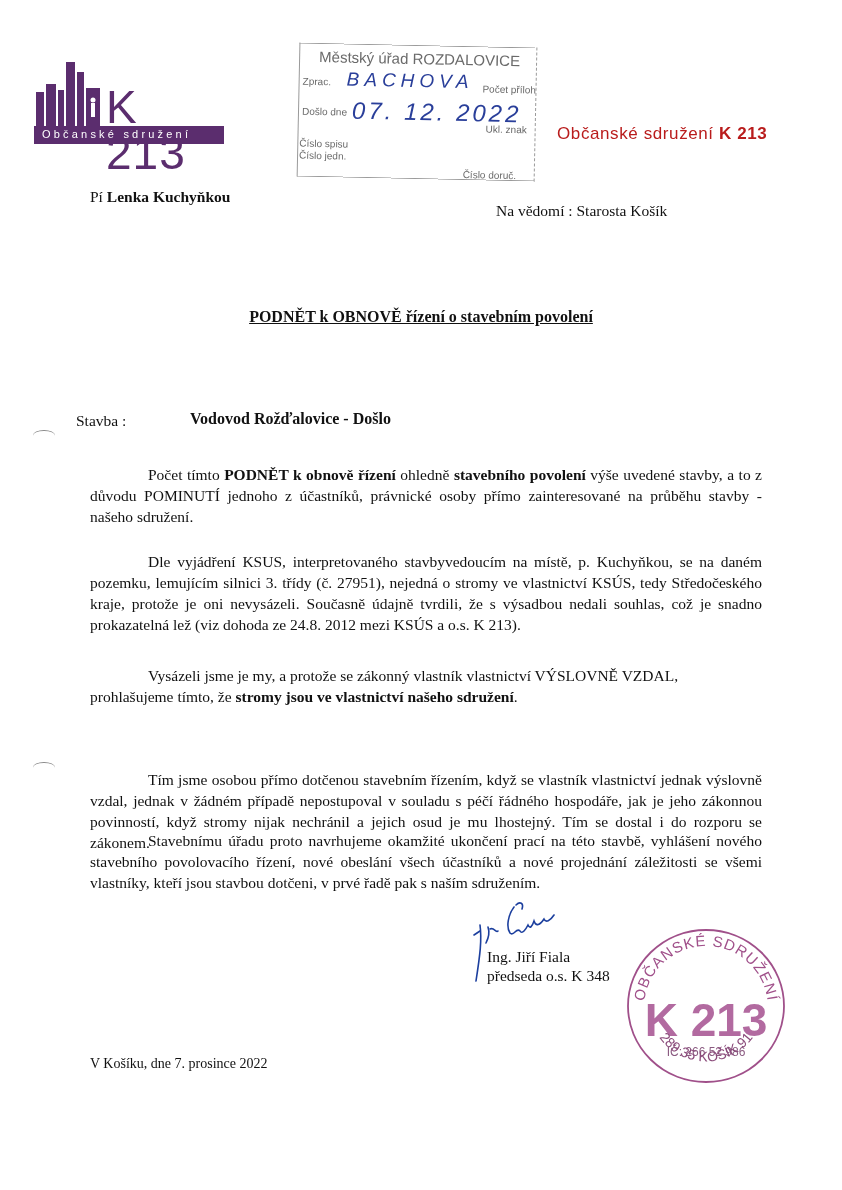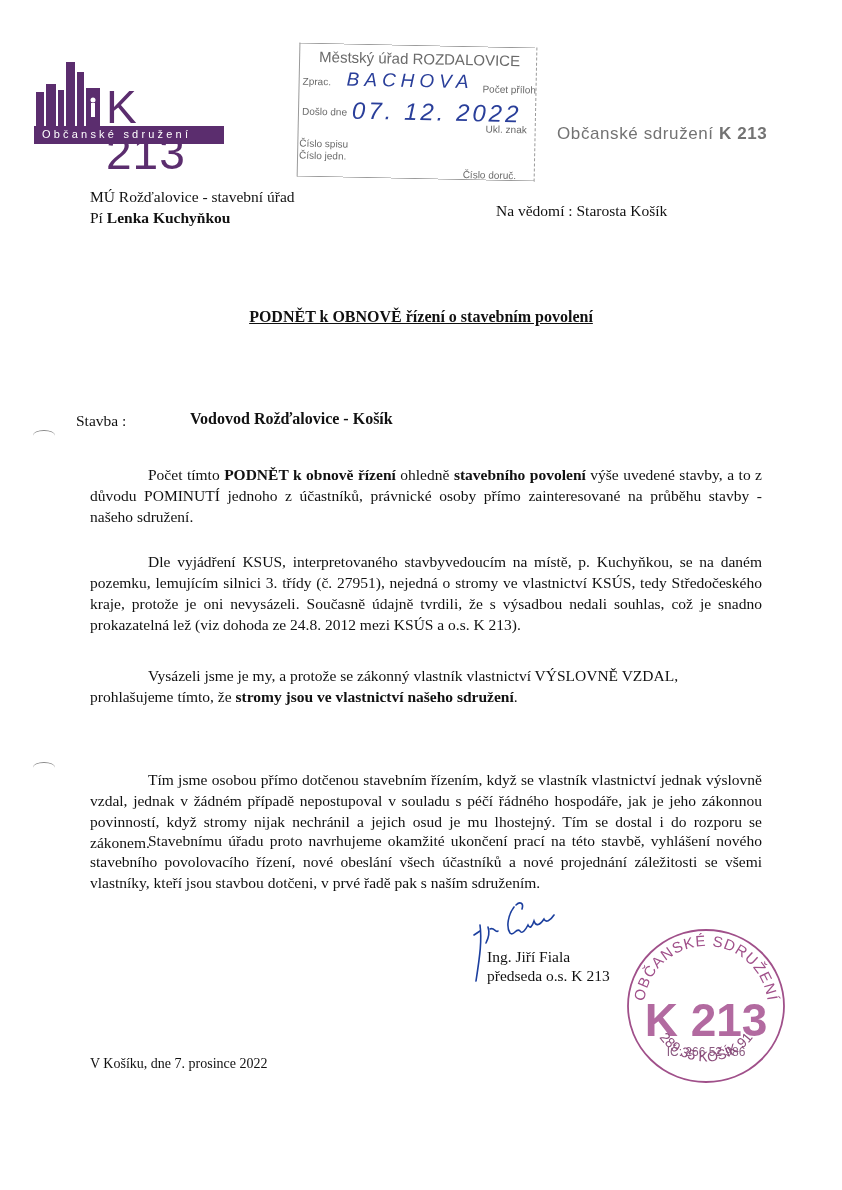--- a/index.html
+++ b/index.html
@@ -17,21 +17,21 @@
 
   
   #stamp { left: 288px; top: 40px; width: 254px; height: 146px; transform: rotate(1.2deg); }
   #stamp .frame { position: absolute; left: 10px; top: 5px; width: 236px; height: 132px;
                   border: 1px solid #9a9a9a; border-right-style: dashed; }
   #stamp .t { position: absolute; font-family: "Liberation Sans", sans-serif; color: #6a6a6a; }
   #stamp .hand { position: absolute; font-family: "Liberation Sans", sans-serif; color: #2a3f9a;
                  font-style: italic; letter-spacing: 5px; }
 
   #org-header { left: 557px; top: 124px; font-family: "Liberation Sans", sans-serif; font-size: 17px;
-                color: #737373; letter-spacing: 0.6px; }
+                color: #b91c1c; letter-spacing: 0.6px; }
   #org-header b { font-weight: bold; }
 
   .txt { font-size: 15.5px; line-height: 21px; }
   #addressee { left: 90px; top: 186px; }
   #cc { left: 496px; top: 200px; }
 
   #title { left: 0; width: 842px; top: 308px; text-align: center; font-weight: bold; font-size: 16px;
            text-decoration: underline; }
 
   #stavba-label { left: 76px; top: 410px; }
@@ -96,32 +96,31 @@
   <div class="t" style="left:12px;top:112px;font-size:10px;">Číslo jedn.</div>
   <div class="t" style="left:176px;top:128px;font-size:10px;">Číslo doruč.</div>
 </div>
 
 <div id="org-header" class="abs">
   <span>Občanské sdružení</span>
   <b>K 213</b>
 </div>
 
 <div id="addressee" class="abs txt">
-  <div>MÚ Rožďalovice - stavební úřad</div>
   <div>
     <span>Pí</span>
     <b>Lenka Kuchyňkou</b>
   </div>
 </div>
 <div id="cc" class="abs txt">Na vědomí : Starosta Košík</div>
 
 <div id="title" class="abs">PODNĚT k OBNOVĚ řízení o stavebním povolení</div>
 
 <div id="stavba-label" class="abs txt">Stavba :</div>
-<div id="stavba-value" class="abs">Vodovod Rožďalovice - Košík</div>
+<div id="stavba-value" class="abs">Vodovod Rožďalovice - Došlo</div>
 
 <div id="p1" class="abs para"><span class="ind"></span><span>Počet tímto </span><b>PODNĚT  k obnově řízení</b><span> ohledně </span><b>stavebního povolení</b><span> výše uvedené stavby, a to z důvodu  POMINUTÍ jednoho z účastníků, právnické osoby přímo zainteresované na průběhu stavby - našeho sdružení.</span></div>
 
 <div id="p2" class="abs para"><span class="ind"></span><span>Dle vyjádření KSUS, interpretovaného stavbyvedoucím na místě, p. Kuchyňkou, se na daném pozemku, lemujícím silnici  3. třídy (č. 27951), nejedná o stromy ve vlastnictví KSÚS, tedy Středočeského kraje, protože je oni nevysázeli. Současně údajně tvrdili, že s výsadbou nedali souhlas, což je snadno prokazatelná lež (viz dohoda ze 24.8. 2012 mezi KSÚS a o.s. K 213).</span></div>
 
 <div id="p3" class="abs para" style="text-align:left;"><span class="ind"></span><span>Vysázeli jsme je my, a protože se zákonný vlastník vlastnictví VÝSLOVNĚ VZDAL, prohlašujeme tímto, že </span><b>stromy jsou ve vlastnictví našeho sdružení</b><span>.</span></div>
 
 <div id="p4" class="abs para"><span class="ind"></span><span>Tím jsme osobou přímo dotčenou stavebním řízením, když se vlastník vlastnictví jednak výslovně vzdal, jednak v žádném případě nepostupoval v souladu s péčí řádného hospodáře, jak je jeho zákonnou povinností, když stromy nijak nechránil a jejich osud je mu lhostejný. Tím se dostal i do rozporu se zákonem.</span></div>
 
 <div id="p5" class="abs para"><span class="ind"></span><span>Stavebnímu úřadu proto navrhujeme okamžité ukončení prací na této stavbě, vyhlášení nového stavebního povolovacího řízení, nové obeslání všech účastníků a nové projednání záležitosti se všemi vlastníky, kteří jsou stavbou dotčeni, v prvé řadě pak s naším sdružením.</span></div>
@@ -130,21 +129,21 @@
   <g fill="none" stroke="#1c3f9e" stroke-width="1.6" stroke-linecap="round">
     <path d="M14 30 C 16 45, 14 60, 10 86"></path>
     <path d="M8 40 l6 -4"></path>
     <path d="M22 32 c 2 6, 0 12, -2 16"></path>
     <path d="M24 34 c 4 -2, 6 4, 8 2"></path>
     <path d="M48 12 c -6 8, -8 20, -4 26 c 4 4, 6 -6, 10 -2 c 2 4, 6 -2, 8 -6 c 2 4, 4 2, 6 -4 c 2 6, 6 4, 10 -2 c 2 4, 6 2, 10 -4"></path>
     <path d="M50 10 c 4 -4, 8 -2, 6 4"></path>
   </g>
 </svg>
 <div id="sig-name" class="abs">Ing. Jiří Fiala</div>
-<div id="sig-role" class="abs">předseda o.s. K 213</div>
+<div id="sig-role" class="abs">předseda o.s. K 348</div>
 
 <svg id="seal" class="abs" viewBox="0 0 168 160">
   <defs>
     <path id="arcTop" d="M 22 84 A 62 62 0 0 1 146 84"></path>
     <path id="arcBottom" d="M 36 112 A 58 58 0 0 0 132 112"></path>
   </defs>
   <ellipse cx="84" cy="82" rx="78" ry="76" fill="none" stroke="#a0508a" stroke-width="1.8"></ellipse>
   <text font-family="Liberation Sans, sans-serif" font-size="15" fill="#a0508a" letter-spacing="1">
     <textPath href="#arcTop" startOffset="50%" text-anchor="middle">OBČANSKÉ SDRUŽENÍ</textPath>
   </text>

